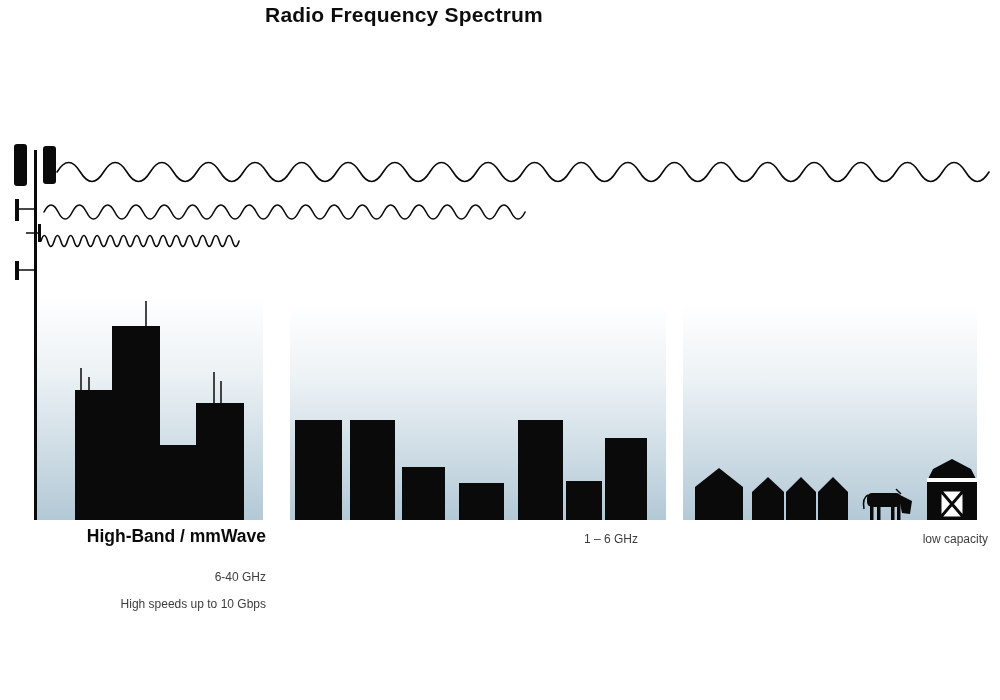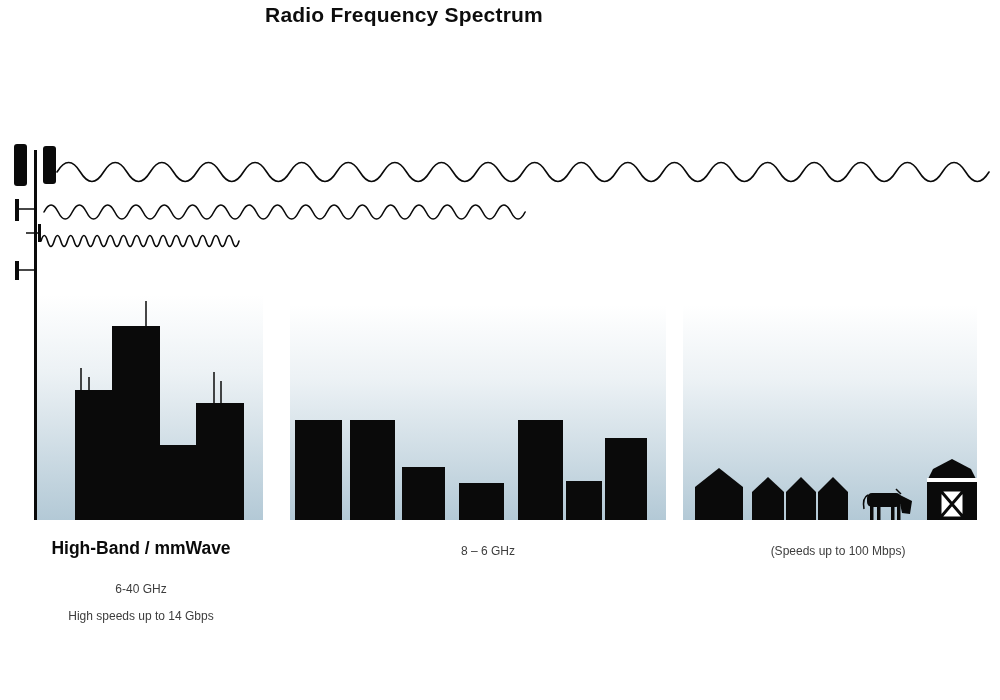--- a/index.html
+++ b/index.html
@@ -5,21 +5,21 @@
   *{margin:0;padding:0;box-sizing:border-box}
   html,body{width:1000px;height:700px;background:#ffffff;overflow:hidden;
     font-family:"Liberation Sans", sans-serif;}
   .canvas{position:absolute;left:0;top:0;width:808px;height:700px;background:#fff}
   .title{position:absolute;top:3px;left:0;width:100%;text-align:center;
     font-size:21px;font-weight:700;color:#0d0d0d;letter-spacing:.2px}
   svg.scene{position:absolute;left:0;top:0;display:block}
   .wave{fill:none;stroke:#0a0a0a;stroke-width:1.6;stroke-linecap:round}
   .ink{fill:#0a0a0a}
   .thin{stroke:#0a0a0a;stroke-width:1.5;fill:none}
-  .band-label{position:absolute;top:538px;text-align:center;color:#3d3d3d}
+  .band-label{position:absolute;top:526px;text-align:right;color:#3d3d3d}
   .band-name{font-size:17.5px;font-weight:700;color:#0a0a0a;margin-bottom:17px}
   .band-line{font-size:12px;line-height:26.5px}
   .band-label.high{left:16px;width:250px}
   .band-label.mid{left:338px;width:300px}
   .band-label.low{left:688px;width:300px}
 </style>
 </head>
 <body>
 
 <div class="canvas">
@@ -99,24 +99,24 @@
         <rect x="927" y="478" width="50" height="4" fill="#ffffff"></rect>
         <rect x="940" y="490" width="24" height="28" fill="#ffffff"></rect>
         <path d="M940 490 L964 518 M964 490 L940 518 M940 490 H964 V518 H940 Z" stroke="#0a0a0a" stroke-width="3" fill="none"></path>
       </g>
     </g>
   </svg>
 
   <div class="band-label high">
     <div class="band-name">High-Band / mmWave</div>
     <div class="band-line">6-40 GHz</div>
-    <div class="band-line">High speeds up to 14 Gbps</div>
+    <div class="band-line">High speeds up to 10 Gbps</div>
   </div>
 
   <div class="band-label mid">
-    <div class="band-line">8 – 6 GHz</div>
+    <div class="band-line">1 – 6 GHz</div>
   </div>
 
   <div class="band-label low">
-    <div class="band-line">(Speeds up to 100 Mbps)</div>
+    <div class="band-line">low capacity</div>
   </div>
 
 </div>
 
 </body></html>

